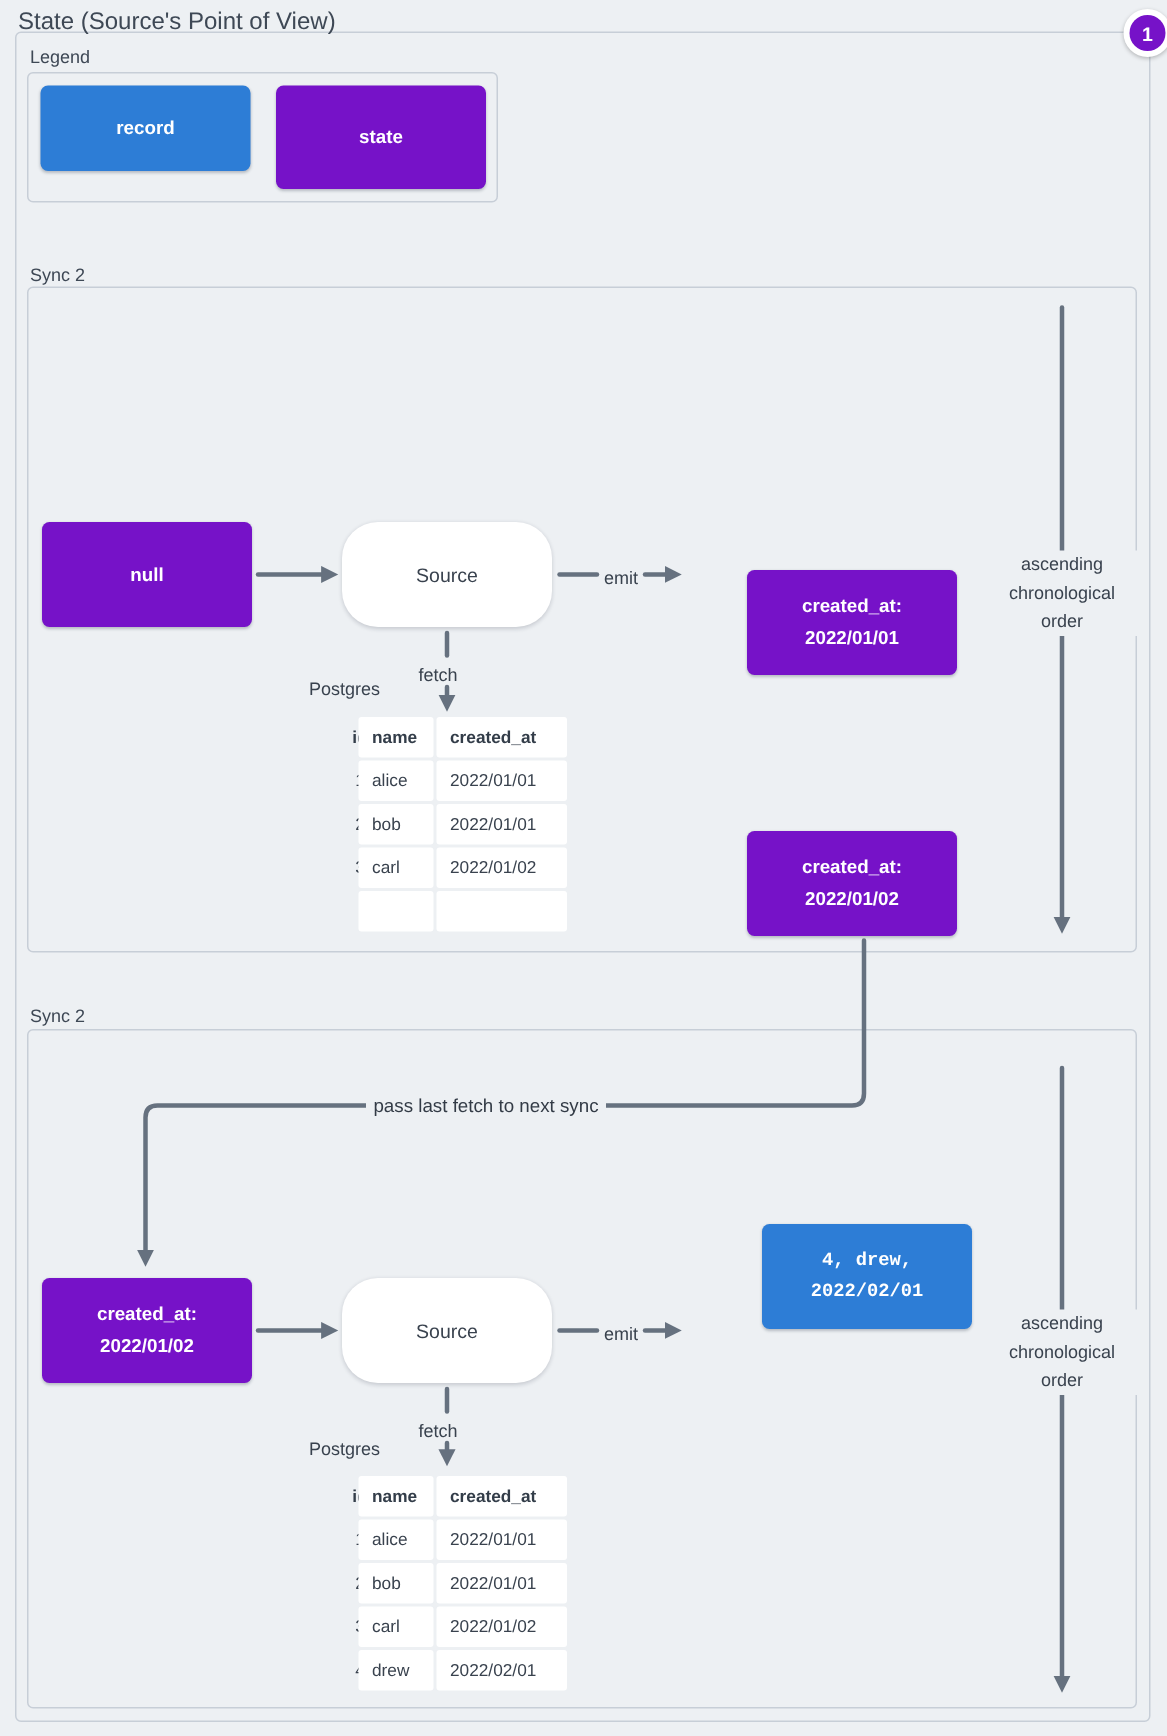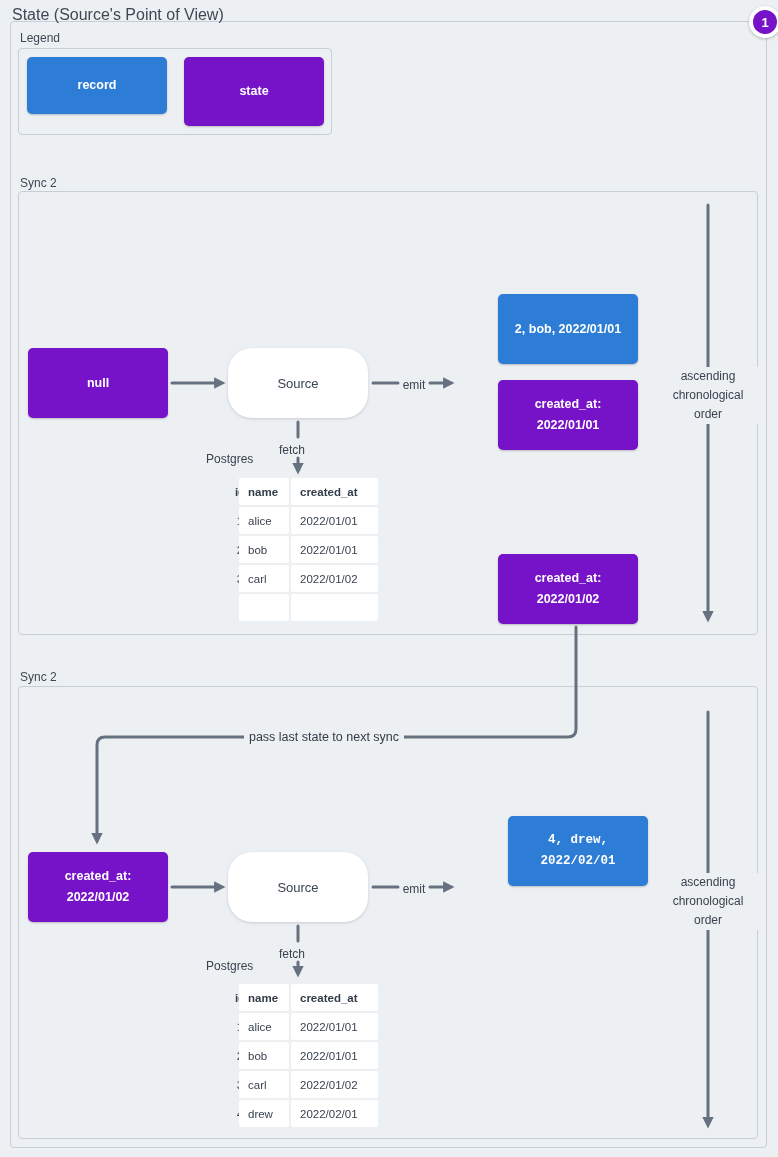--- a/index.html
+++ b/index.html
@@ -39,21 +39,20 @@
   <div class="lbl" style="left:12px;top:6px;font-size:16px;">State (Source's Point of View)</div>
   <div class="lbl" style="left:20px;top:31px;">Legend</div>
   <div class="lbl" style="left:20px;top:176px;">Sync 2</div>
   <div class="lbl" style="left:20px;top:670px;">Sync 2</div>
 
   <div class="box rec" style="left:27px;top:57px;height:57px;">record</div>
   <div class="box state" style="left:184px;top:57px;height:69px;">state</div>
 
   <div class="box state" style="left:28px;top:348px;">null</div>
   <div class="box src" style="left:228px;top:348px;">Source</div>
-  <div class="box rec" style="left:498px;top:294px;">2, bob, 2022/01/01</div>
   <div class="box state" style="left:498px;top:380px;">created_at: 2022/01/01</div>
   <div class="box state" style="left:498px;top:554px;">created_at: 2022/01/02</div>
 
   <div class="note" style="left:390px;top:376px;width:48px;">emit</div>
   <div class="note" style="left:272px;top:441px;width:40px;">fetch</div>
   <div class="note" style="left:206px;top:450px;width:54px;text-align:left;">Postgres</div>
 
   <div class="tbl" style="left:208px;top:478px;">
     <div class="th c-id">id</div>
     <div class="th c-l">name</div>
@@ -124,19 +123,19 @@
   <div class="note bgnote" style="left:650px;top:367px;width:116px;">
     <div>ascending</div>
     <div>chronological</div>
     <div>order</div>
   </div>
   <div class="note bgnote" style="left:650px;top:873px;width:116px;">
     <div>ascending</div>
     <div>chronological</div>
     <div>order</div>
   </div>
-  <div class="note bgnote" style="left:244px;top:730px;width:160px;height:14px;line-height:14px;font-size:12.5px;color:#333b46;">pass last state to next sync</div>
+  <div class="note bgnote" style="left:244px;top:730px;width:160px;height:14px;line-height:14px;font-size:12.5px;color:#333b46;">pass last fetch to next sync</div>
 
   <div class="badge">
     <div class="badge-inner">1</div>
   </div>
 
 </div>
 
 </body></html>

